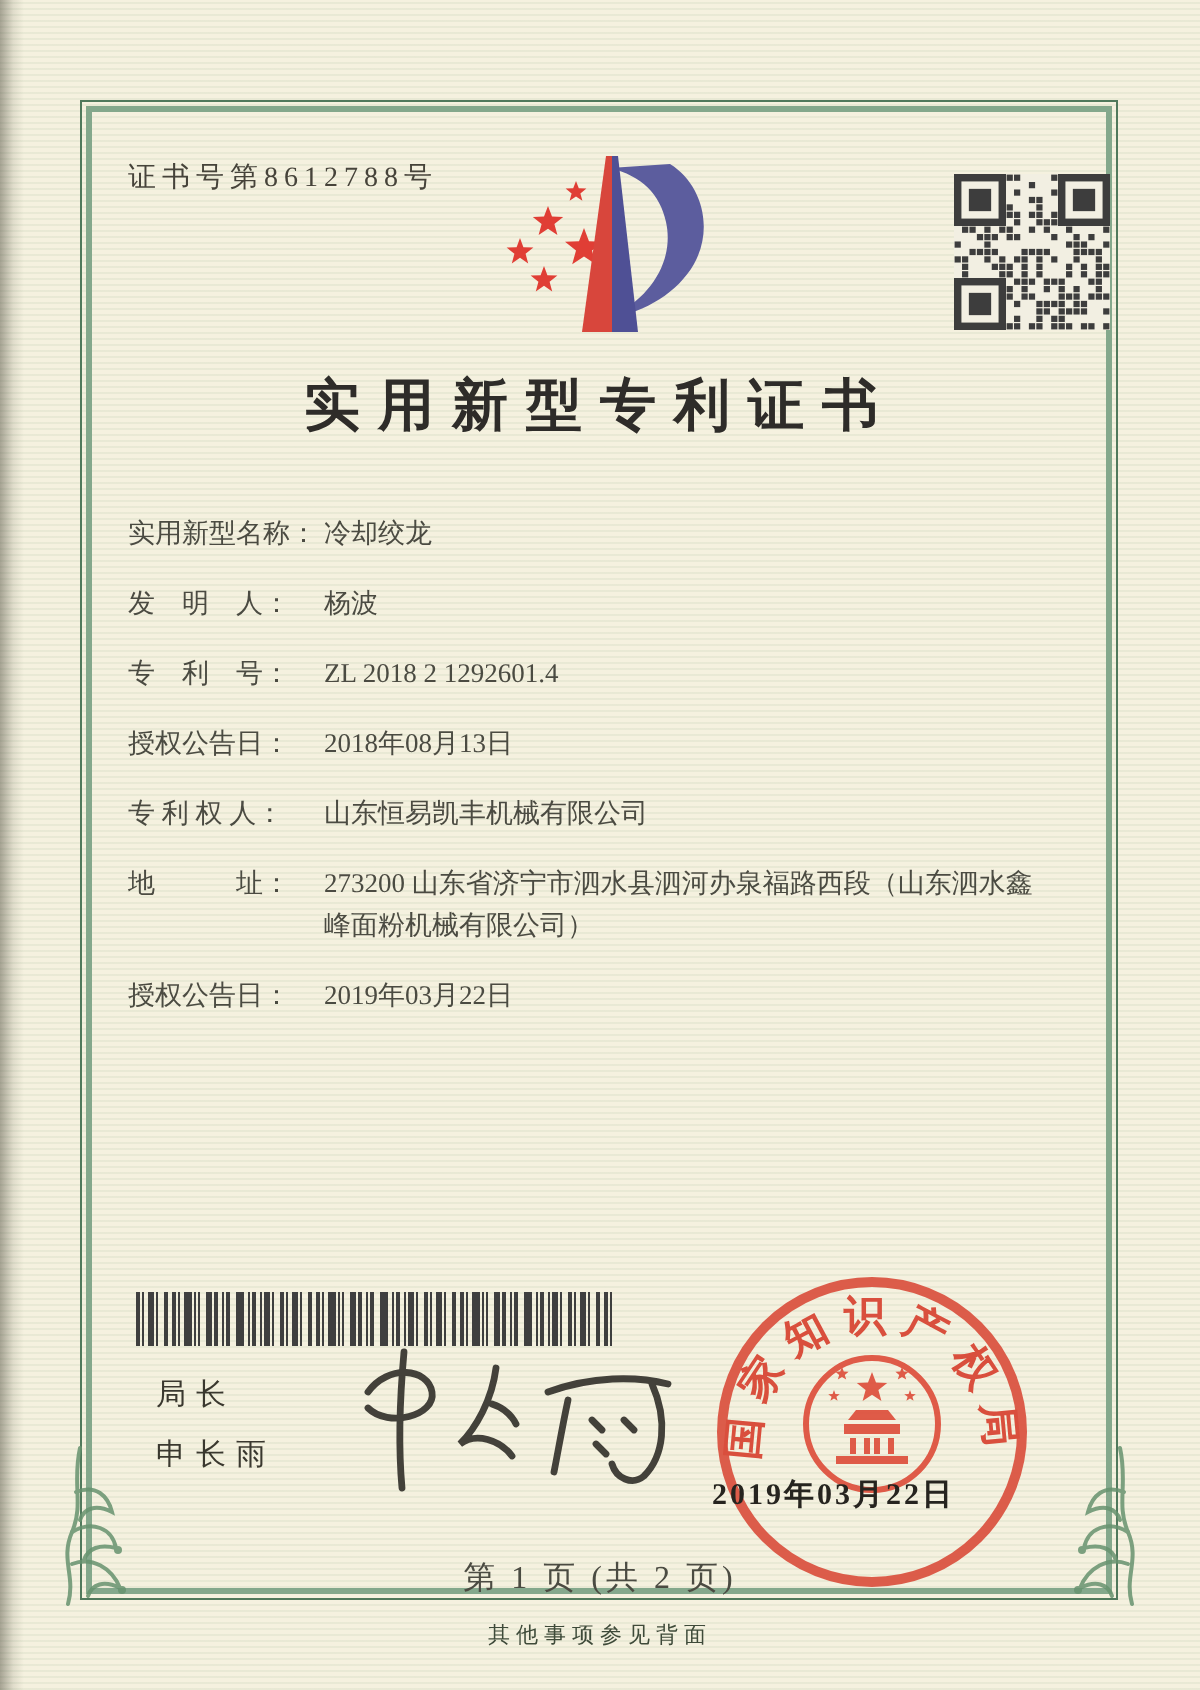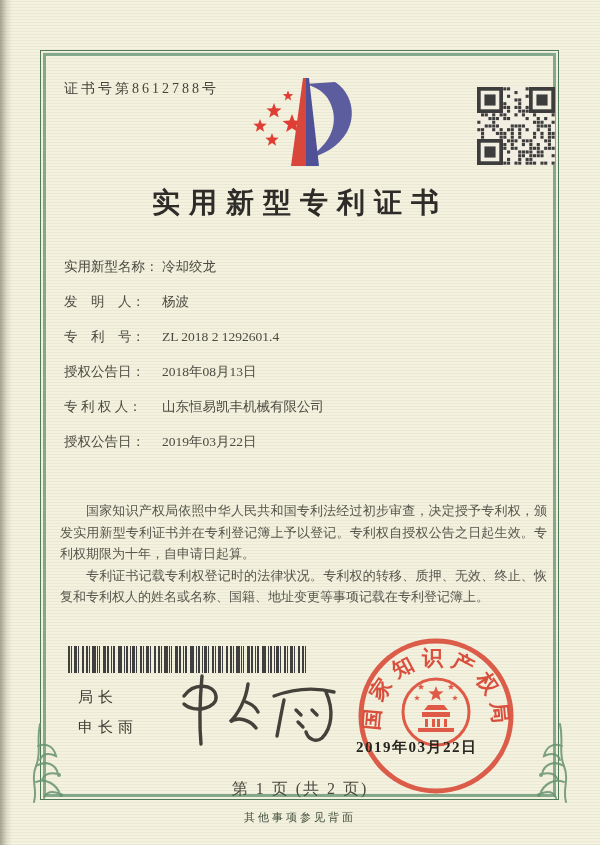--- a/index.html
+++ b/index.html
@@ -256,31 +256,31 @@
     </div>
     <div class="frow">
       <span class="flabel">授权公告日：</span>
       <span class="fvalue">2018年08月13日</span>
     </div>
     <div class="frow">
       <span class="flabel">专 利 权 人：</span>
       <span class="fvalue">山东恒易凯丰机械有限公司</span>
     </div>
     <div class="frow">
+      <span class="flabel">地　　　址：</span>
+      <span class="fvalue">273200 山东省济宁市泗水县泗河办泉福路西段（山东泗水鑫峰面粉机械有限公司）</span>
+    </div>
+    <div class="frow">
       <span class="pair pair1">
         <span class="flabel">授权公告日：</span>
         <span>2019年03月22日</span>
       </span>
     </div>
   </div>
 
-  <div class="body-text">
-    <p>国家知识产权局依照中华人民共和国专利法经过初步审查，决定授予专利权，颁发实用新型专利证书并在专利登记簿上予以登记。专利权自授权公告之日起生效。专利权期限为十年，自申请日起算。</p>
-    <p>专利证书记载专利权登记时的法律状况。专利权的转移、质押、无效、终止、恢复和专利权人的姓名或名称、国籍、地址变更等事项记载在专利登记簿上。</p>
-  </div>
 
   <svg class="barcode" width="242" height="27" viewBox="0 0 242 27">
     <g fill="#3f3f3f">
         <rect x="0" y="0" width="2" height="27"></rect>
         <rect x="3" y="0" width="1" height="27"></rect>
         <rect x="6" y="0" width="3" height="27"></rect>
         <rect x="10" y="0" width="1" height="27"></rect>
         <rect x="14" y="0" width="2" height="27"></rect>
         <rect x="18" y="0" width="2" height="27"></rect>
         <rect x="21" y="0" width="1" height="27"></rect>

